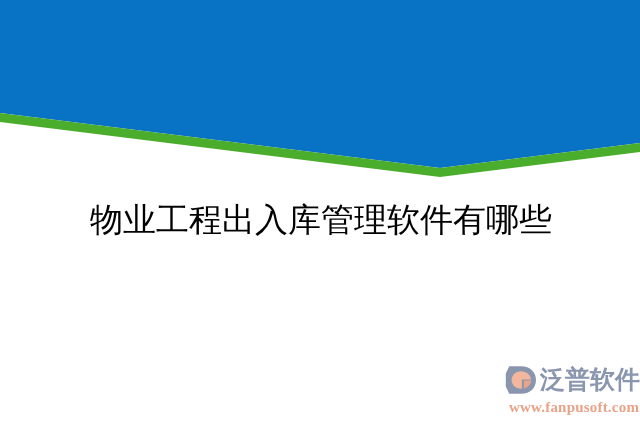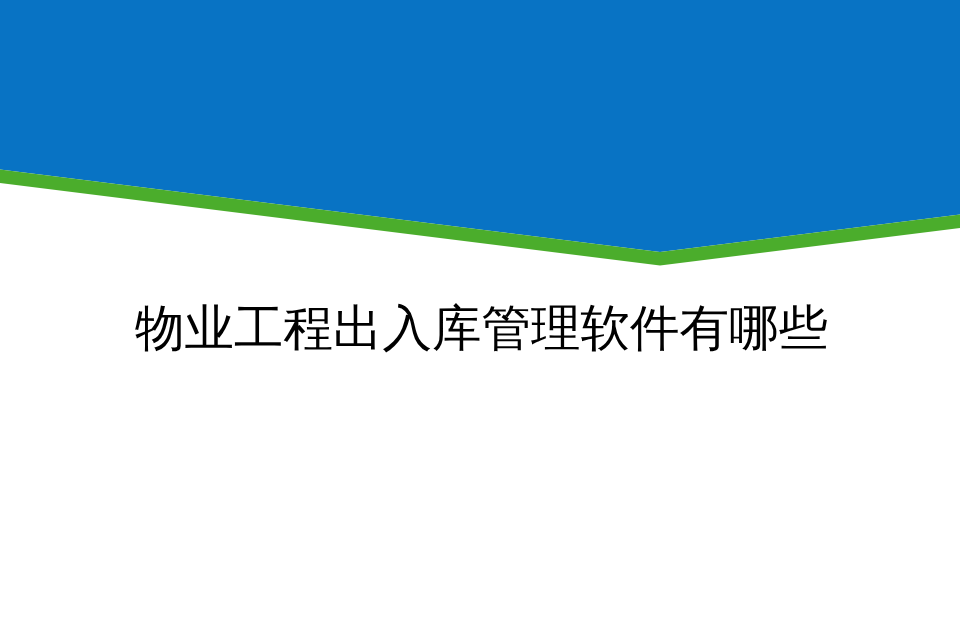--- a/index.html
+++ b/index.html
@@ -92,14 +92,33 @@
 
   <svg id="banner-svg" viewBox="0 0 640 180" preserveAspectRatio="none">
     <polygon points="0,0 640,0 640,143 440,168 0,113" fill="#0873c4"></polygon>
     <polygon points="0,113 440,168 640,143 640,152 440,177 0,122" fill="#4bad2c"></polygon>
   </svg>
 
   <div id="title-block">
     <span id="slide-title">物业工程出入库管理软件有哪些</span>
   </div>
 
+  <div id="logo">
+    <div id="logo-row">
+      <svg id="logo-mark" viewBox="0 0 34 30">
+        <path d="M16.5 1.2 L4.2 1.2 L0.8 8.5 L0.8 21.5 L4.2 28.8 L16.5 28.8
+                 C24.8 28.8 31.0 23.0 31.0 15.0
+                 C31.0 7.0 24.8 1.2 16.5 1.2 Z" fill="#8a95ae"></path>
+        <path d="M16.0 6.2 C10.8 6.2 6.6 10.2 6.6 15.0
+                 C6.6 19.8 10.8 23.8 16.0 23.8
+                 C16.3 23.8 16.6 23.8 16.9 23.7
+                 L16.9 14.4 L26.0 14.4
+                 C25.6 9.8 21.3 6.2 16.0 6.2 Z" fill="#f2b79c"></path>
+        <path d="M18.8 15.6 L26.2 15.6
+                 C25.9 19.4 23.1 22.5 19.3 23.5
+                 L18.8 23.6 Z" fill="#e8a489"></path>
+      </svg>
+      <span id="logo-wordmark">泛普软件</span>
+    </div>
+    <div id="logo-url">www.fanpusoft.com</div>
+  </div>
 
 </div>
 
 </body></html>

